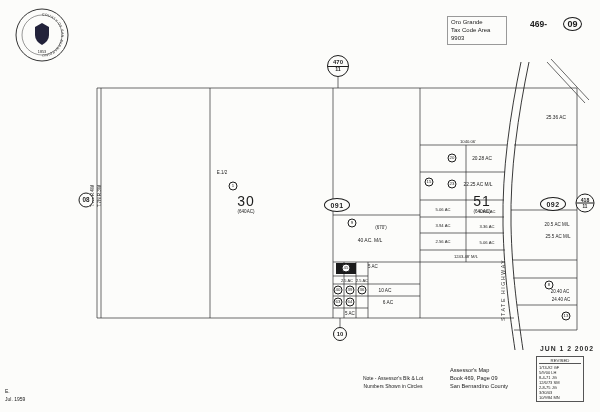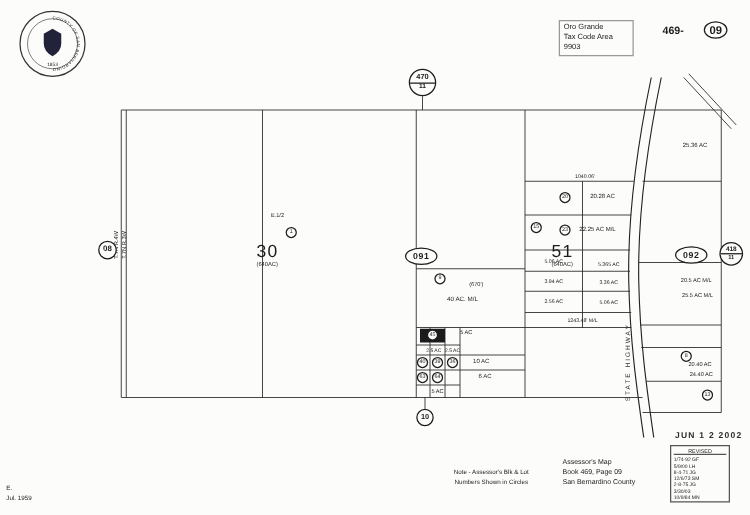--- a/index.html
+++ b/index.html
@@ -16,21 +16,21 @@
   .page-oval { border:1px solid #1c1c1c; border-radius:50%; padding:1px 3.5px; font-size:9px; }
 
   .township { left:67px; top:189px; width:60px; text-align:center; transform:rotate(-90deg); font-size:4.6px; line-height:1.5; white-space:nowrap; }
   .hwy-label { left:500px; top:237px; height:84px; writing-mode:vertical-rl; transform:rotate(180deg); font-size:5.2px; letter-spacing:1.6px; color:#333; white-space:nowrap; }
 
   .lbl { position:absolute; transform:translate(-50%,-50%); white-space:nowrap; color:#1c1c1c; }
   .pcircle { position:absolute; width:9px; height:9px; border:0.8px solid #1c1c1c; border-radius:50%;
              background:#fcfcfa; font-size:4.3px; display:flex; align-items:center; justify-content:center;
              transform:translate(-50%,-50%); line-height:1; }
   .pcircle.inv { background:#ffffff; }
-  .sec-label { position:absolute; transform:translate(-50%,-50%); text-align:left; }
+  .sec-label { position:absolute; transform:translate(-50%,-50%); text-align:center;margin-left:32px; }
   .snum { font-size:14px; letter-spacing:1px; }
   .sacres { font-size:4.6px; }
   .refc { position:absolute; transform:translate(-50%,-50%); border:1px solid #1c1c1c; border-radius:50%;
           background:#fcfcfa; display:flex; flex-direction:column; align-items:center; justify-content:center;
           text-align:center; line-height:1.1; font-weight:600; }
   .rc-top { border-bottom:0.7px solid #1c1c1c; width:100%; }
   .roval { position:absolute; width:26px; height:14px; border:1px solid #1c1c1c; border-radius:50%;
            background:#fcfcfa; font-size:7px; font-weight:700; letter-spacing:0.5px;
            display:flex; align-items:center; justify-content:center; transform:translate(-50%,-50%); }
 

